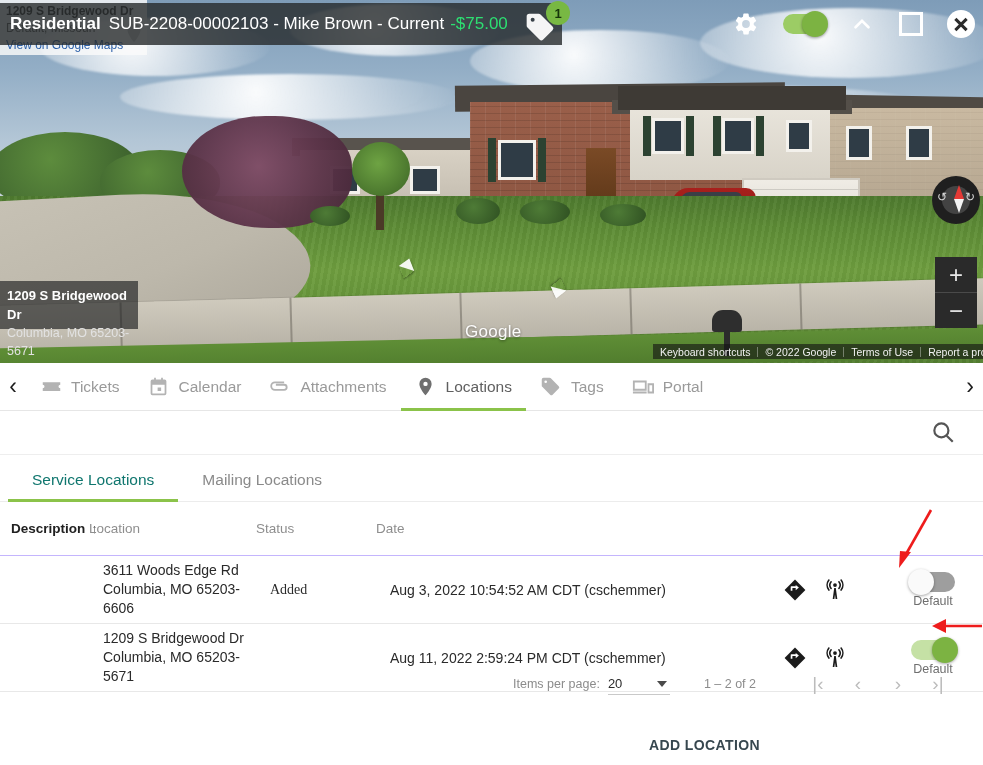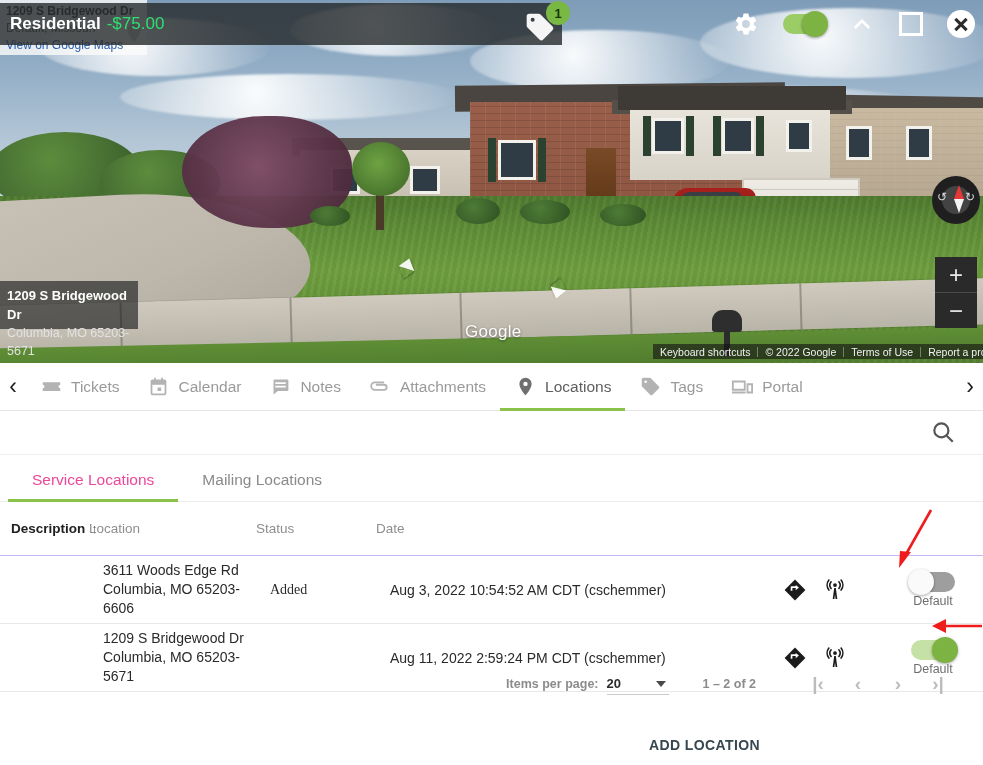--- a/index.html
+++ b/index.html
@@ -324,21 +324,21 @@
   
   #subtabs {
     position:absolute; left:0; top:455px; width:983px; height:47px;
     background:#fff; display:flex; align-items:flex-end;
     border-bottom:1px solid #ececec;
     padding-left:8px;
   }
   .subtab {
     padding:0 24px 12px; font-size:15.5px; color:#8a8a8a; cursor:pointer; position:relative;
   }
-  .subtab.active { color:#ec4899; }
+  .subtab.active { color:#0f766e; }
   .subtab.active:after {
     content:""; position:absolute; left:0; right:0; bottom:-1px; height:3px; background:#8bc34a;
   }
 
   
   #tbl { position:absolute; left:0; top:502px; width:983px; }
   .thead {
     display:flex; align-items:center; height:54px;
     border-bottom:1px solid #c4b5fd;
     font-size:13.5px; color:#8e8e8e;
@@ -371,21 +371,21 @@
     box-shadow:0 1px 3px rgba(0,0,0,.35);
   }
   .tgl.off .knb { left:-3px; background:#fafafa; }
   .tgl.on  .knb { right:-3px; background:#7cb342; }
   .tgl-lbl { font-size:12.5px; color:#6f6f6f; margin-top:2px; }
 
   
   #pager {
     position:absolute; left:0; top:662px; width:983px; height:44px;
     display:flex; align-items:center; justify-content:flex-end;
-    padding-right:25px; font-size:12.5px; color:#8c8c8c;font-weight:bold;
+    padding-right:25px; font-size:12.5px; color:#8c8c8c;
   }
   #pager .ipp-lbl { margin-right:8px; }
   #ipp-sel {
     border-bottom:1px solid #c9c9c9; width:62px; height:22px;
     display:flex; align-items:center; justify-content:space-between;
     color:#2b2b2b; font-size:13px; cursor:pointer; margin-right:34px;
   }
   #ipp-sel .caret {
     width:0;height:0;border-left:5px solid transparent;border-right:5px solid transparent;
     border-top:6px solid #4a4a4a; margin-right:3px;
@@ -529,20 +529,21 @@
     <div class="l1">1209 S Bridgewood Dr</div>
     <div class="l2">Default, Missouri</div>
     <div class="l3">View on Google Maps</div>
     <svg id="gcard-pin" viewBox="0 0 24 24">
       <path fill="#9e9e9e" d="M12 2C8.1 2 5 5.1 5 9c0 5.2 7 13 7 13s7-7.8 7-13c0-3.9-3.1-7-7-7z"></path>
     </svg>
   </div>
 
   <div id="titlebar">
     <span class="t-type">Residential</span>
+    <span class="t-main">SUB-2208-00002103 - Mike Brown - Current</span>
     <span class="t-bal">-$75.00</span>
   </div>
   <div id="tag-wrap">
     <svg width="32" height="32" viewBox="0 0 24 24" style="position:absolute;left:0;top:8px;">
       <path fill="#f5f5f5" d="M21.4 11.6l-9-9A2 2 0 0 0 11 2H4a2 2 0 0 0-2 2v7c0 .53.21 1.04.59 1.41l9 9a2 2 0 0 0 2.82 0l7-7a2 2 0 0 0-.01-2.81zM6.5 8A1.5 1.5 0 1 1 8 6.5A1.5 1.5 0 0 1 6.5 8z"></path>
     </svg>
     <div id="tag-badge">1</div>
   </div>
 
   <div id="wincontrols">
@@ -579,28 +580,20 @@
 
     <div class="tab">
       <span class="tab-ico">
         <svg width="21" height="21" viewBox="0 0 24 24">
             <path fill="currentColor" d="M7 2v2H5a2 2 0 0 0-2 2v14a2 2 0 0 0 2 2h14a2 2 0 0 0 2-2V6a2 2 0 0 0-2-2h-2V2h-2v2H9V2H7zm12 8v10H5V10h14zm-8 3h4v4h-4v-4z"></path>
           </svg>
       </span>
       <span>Calendar</span>
     </div>
 
-    <div class="tab">
-      <span class="tab-ico">
-        <svg width="21" height="21" viewBox="0 0 24 24">
-            <path fill="currentColor" d="M4 4h16a1 1 0 0 1 1 1v11a1 1 0 0 1-1 1H9l-5 4V5a1 1 0 0 1 1-1zm2 3v2h12V7H6zm0 4v2h12v-2H6z"></path>
-          </svg>
-      </span>
-      <span>Notes</span>
-    </div>
 
 
     <div class="tab">
       <span class="tab-ico">
         <svg width="22" height="22" viewBox="0 0 24 24">
             <path fill="none" stroke="currentColor" stroke-width="2" d="M7.5 9.5h9a2.8 2.8 0 0 1 0 5.6h-10a4.1 4.1 0 0 1 0-8.2h10"></path>
           </svg>
       </span>
       <span>Attachments</span>
     </div>

